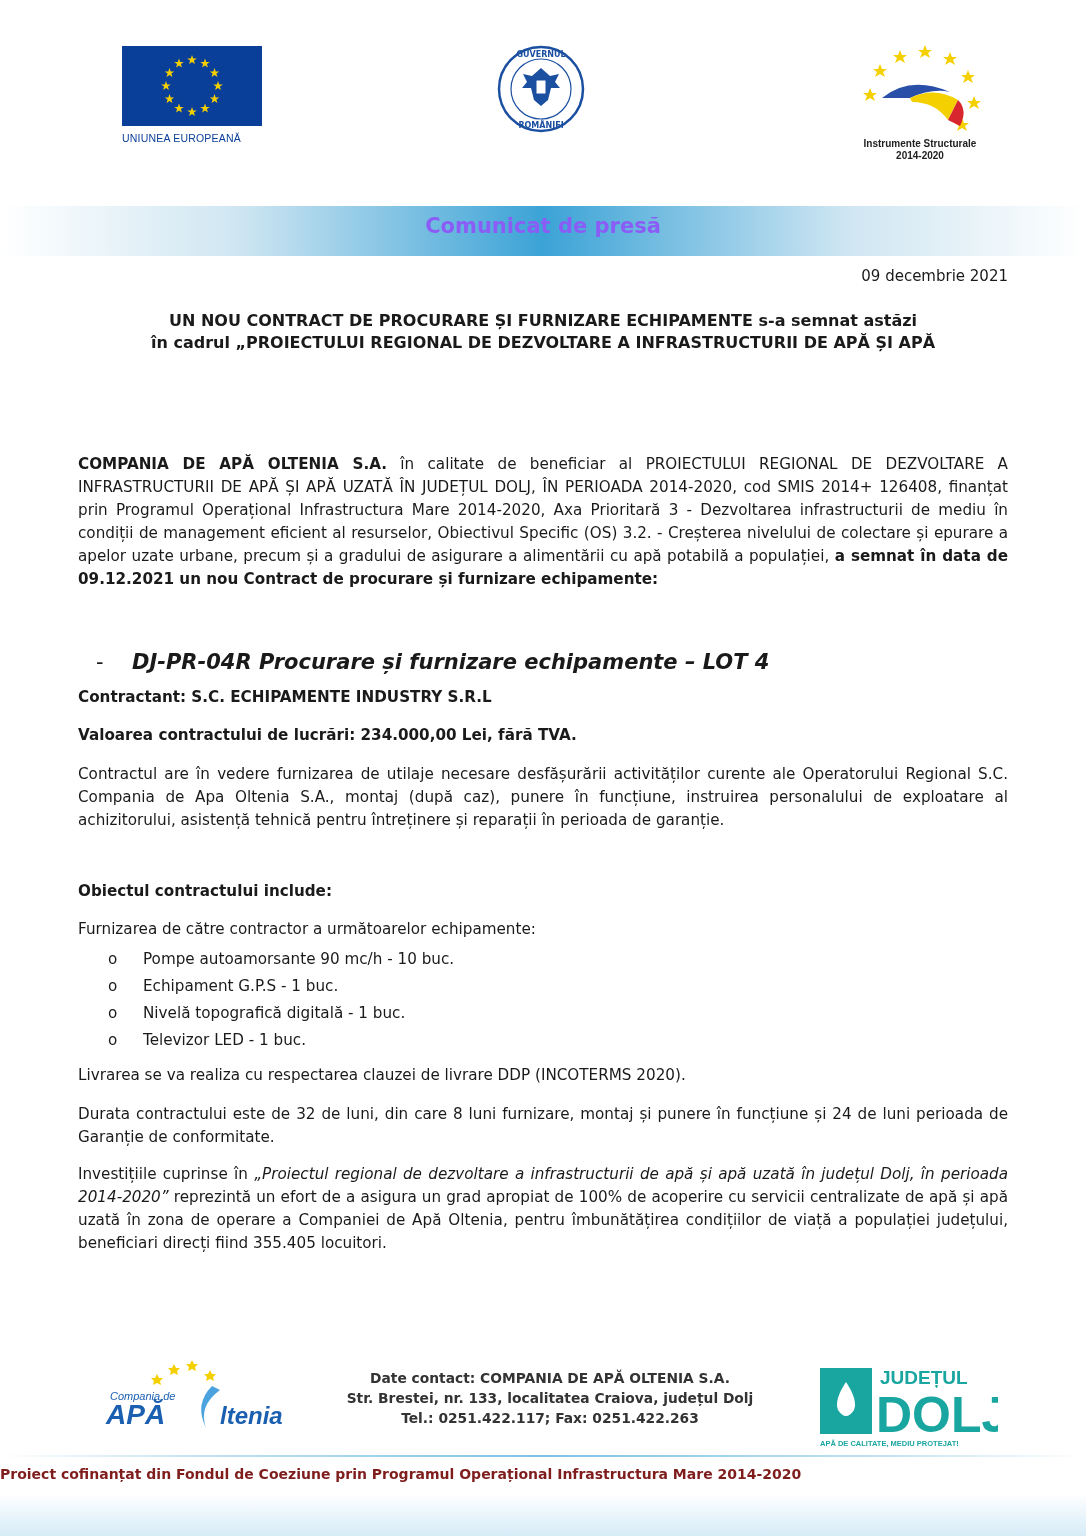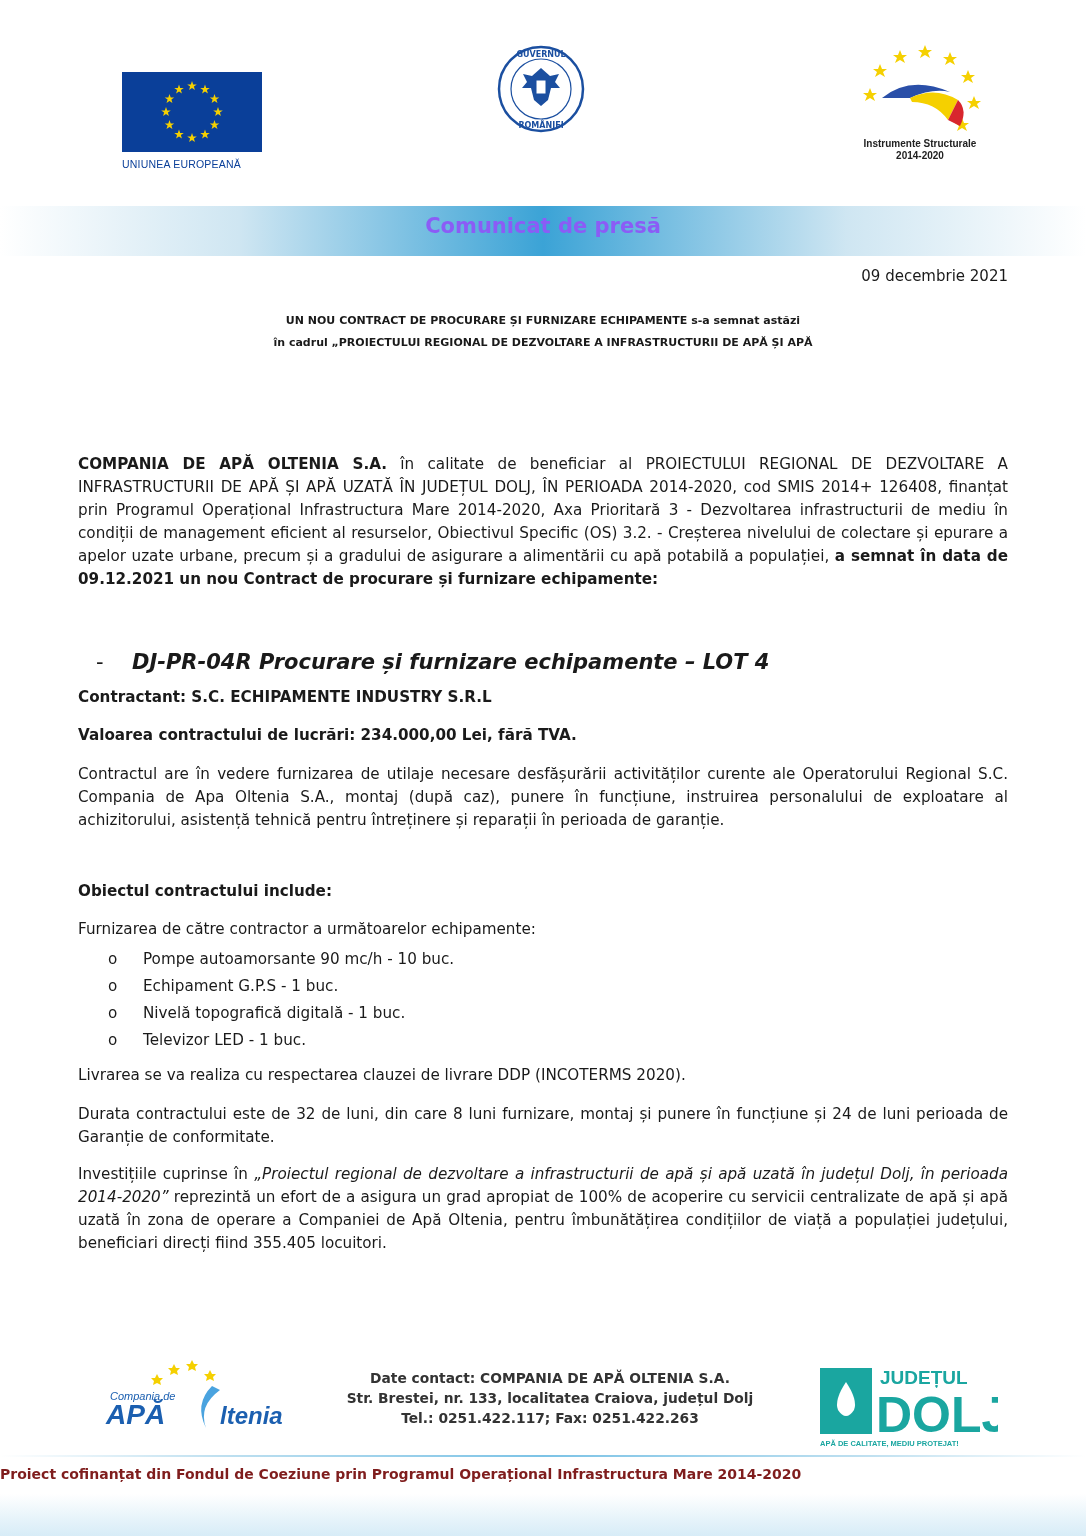--- a/index.html
+++ b/index.html
@@ -1,31 +1,31 @@
 <!DOCTYPE html>
 <html><head>
 <meta charset="utf-8">
 <style>
   html, body { margin:0; padding:0; background:#ffffff; }
   body { width:1086px; height:1536px; position:relative; overflow:hidden;
          font-family:"DejaVu Sans", sans-serif; color:#1a1a1a; }
-  .logo-eu { position:absolute; left:122px; top:46px; width:140px;margin-top:26px; }
+  .logo-eu { position:absolute; left:122px; top:46px; width:140px; }
   .eu-flag { width:140px; height:80px; background:#0a3f99; position:relative; }
   .eu-flag svg { position:absolute; left:0; top:0; }
   .eu-caption { font-family:"Liberation Sans", sans-serif; font-size:10.5px; color:#0a3f99; margin-top:6px; letter-spacing:0.2px; }
   .logo-gov { position:absolute; left:496px; top:44px; width:90px; height:90px; }
   .logo-is { position:absolute; left:840px; top:40px; width:160px; height:120px; }
   .is-caption { position:absolute; left:0; top:98px; width:160px; text-align:center; font-family:"Liberation Sans", sans-serif; font-size:10px; font-weight:bold; color:#222; line-height:12px; }
 
   .band { position:absolute; left:0; top:206px; width:1086px; height:50px;
           background:linear-gradient(to right, rgba(255,255,255,0) 0%, #cfe6f2 22%, #3ba3d6 50%, #cfe6f2 78%, rgba(255,255,255,0) 100%); }
   .band-title { position:absolute; left:0; top:214px; width:1086px; text-align:center;
                 font-family:"DejaVu Sans", sans-serif; font-weight:bold; font-size:21px; color:#8b5cf6; }
   .date { position:absolute; right:78px; top:267px; font-size:15px; }
-  .headline { position:absolute; left:78px; width:930px; top:310px; text-align:center; font-weight:bold; font-size:11px; line-height:22px; }
+  .headline { position:absolute; left:78px; width:930px; top:310px; text-align:center; font-weight:bold; font-size:16px; line-height:22px; }
 
   .body { position:absolute; left:78px; width:930px; font-size:15.2px; line-height:23px; text-align:justify; }
   .p1 { top:453px; }
   .lot { position:absolute; left:96px; top:650px; font-size:21px; font-weight:bold; font-style:italic; }
   .lot .dash { display:inline-block; width:36px; font-style:normal; font-weight:normal; }
   .line { position:absolute; left:78px; font-size:15.2px; }
   .b { font-weight:bold; }
   .p2 { top:763px; }
   .p-obj { top:882px; }
   .p-furn { top:920px; }

